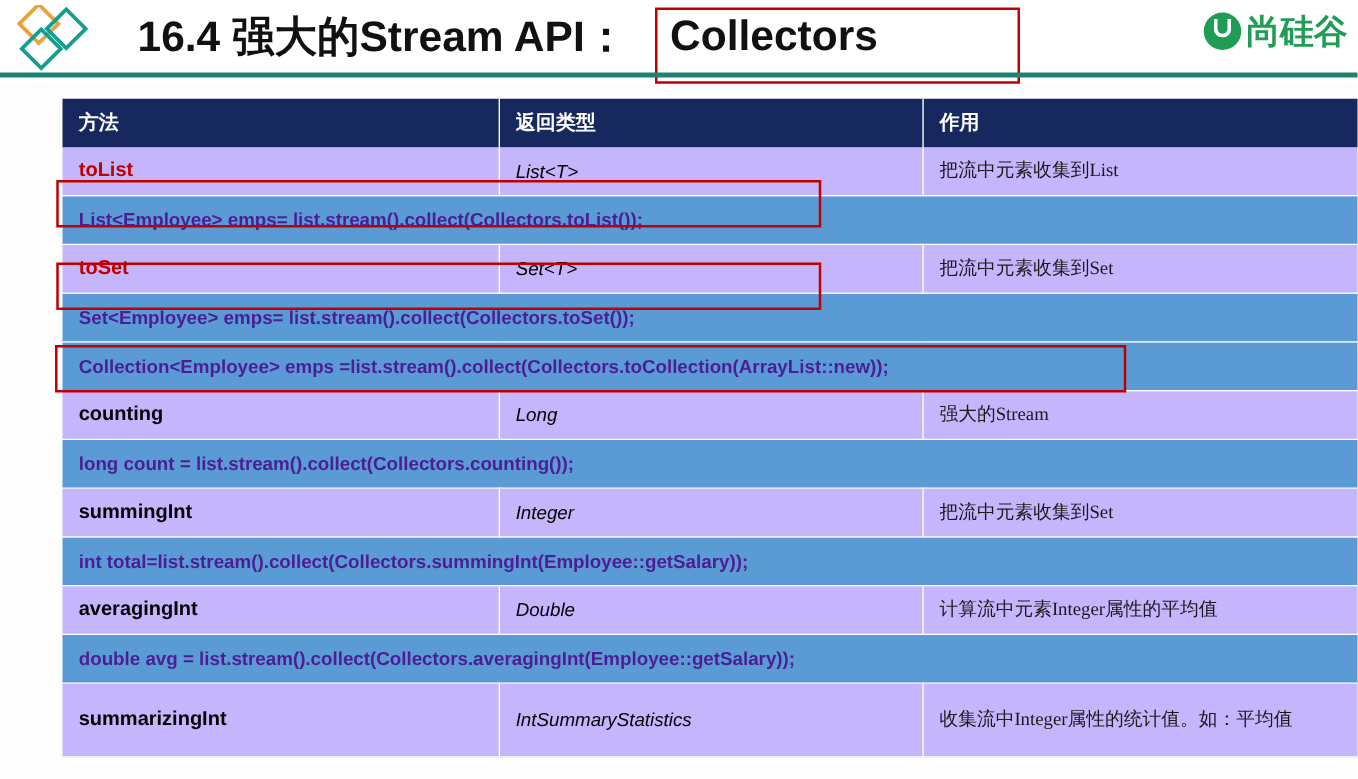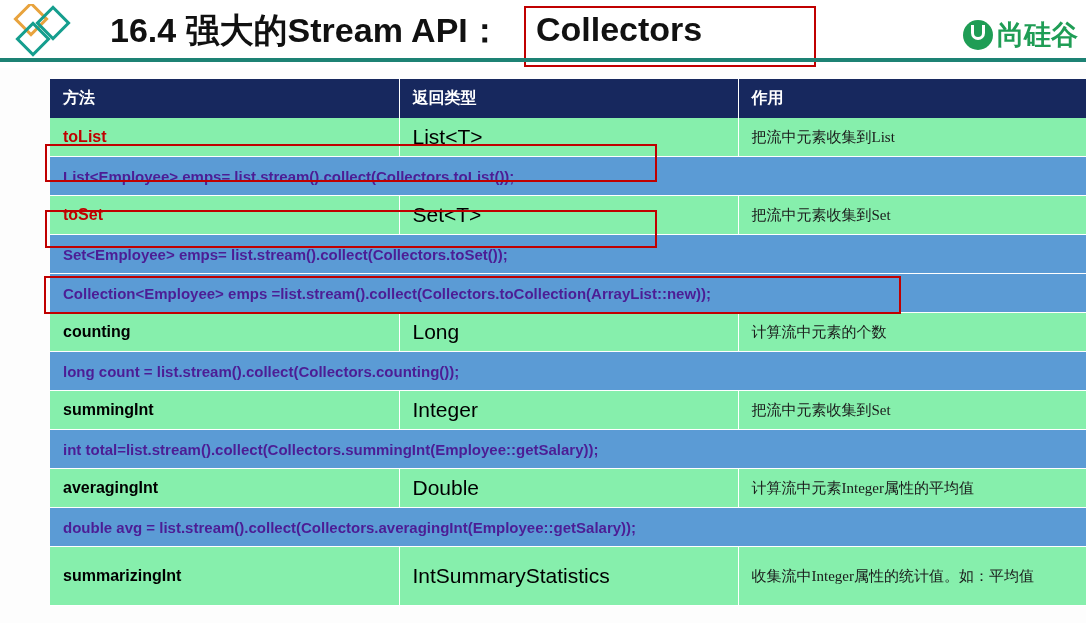--- a/index.html
+++ b/index.html
@@ -70,21 +70,21 @@
     box-sizing: border-box;
     background: transparent;
   }
 
   .logo-right {
     position: absolute;
     right: 8px;
     top: 10px;
     height: 40px;
     display: flex;
-    align-items: flex-end;
+    align-items: flex-start;
     gap: 4px;
   }
   .logo-right .mark {
     width: 30px;
     height: 30px;
     border-radius: 50%;
     background: #1f9d55;
     position: relative;
     display: inline-block;
   }
@@ -132,37 +132,38 @@
     font-weight: bold;
     text-align: left;
     padding: 6px 0 6px 13px;
     height: 27px;
     border-right: 1px solid #ffffff;
     vertical-align: middle;
   }
   table.collectors th:last-child { border-right: none; }
 
   tr.method-row td {
-    background: #86efac;
+    background: #c4b5fd;
     height: 28px;
     padding: 5px 0 5px 13px;
     vertical-align: middle;
     border-right: 1px solid #ffffff;
     border-bottom: 1px solid #ffffff;
     color: #000000;
   }
   tr.method-row td:last-child { border-right: none; }
   tr.method-row td.name {
     font-weight: bold;
     font-size: 16px;
   }
   tr.method-row td.name.red { color: #c00000; }
   tr.method-row td.rtype {
-    font-size: 21px;
+    font-size: 15px;
     color: #000000;
+    font-style: italic;
   }
   tr.method-row td.desc {
     font-size: 15px;
     color: #1a1a1a;
     line-height: 22px;
     font-family: "Liberation Serif", "DejaVu Serif", serif;
     margin-top: 39px;
   }
   tr.method-row.tall td { height: 48px; }
 
@@ -248,21 +249,21 @@
         <td colspan="3">Set&lt;Employee&gt; emps= list.stream().collect(Collectors.toSet());</td>
       </tr>
 
       <tr class="code-row">
         <td colspan="3">Collection&lt;Employee&gt; emps =list.stream().collect(Collectors.toCollection(ArrayList::new));</td>
       </tr>
 
       <tr class="method-row">
         <td class="name">counting</td>
         <td class="rtype">Long</td>
-        <td class="desc">计算流中元素的个数</td>
+        <td class="desc">强大的Stream</td>
       </tr>
       <tr class="code-row">
         <td colspan="3">long count = list.stream().collect(Collectors.counting());</td>
       </tr>
 
       <tr class="method-row">
         <td class="name">summingInt</td>
         <td class="rtype">Integer</td>
         <td class="desc">把流中元素收集到Set</td>
       </tr>

